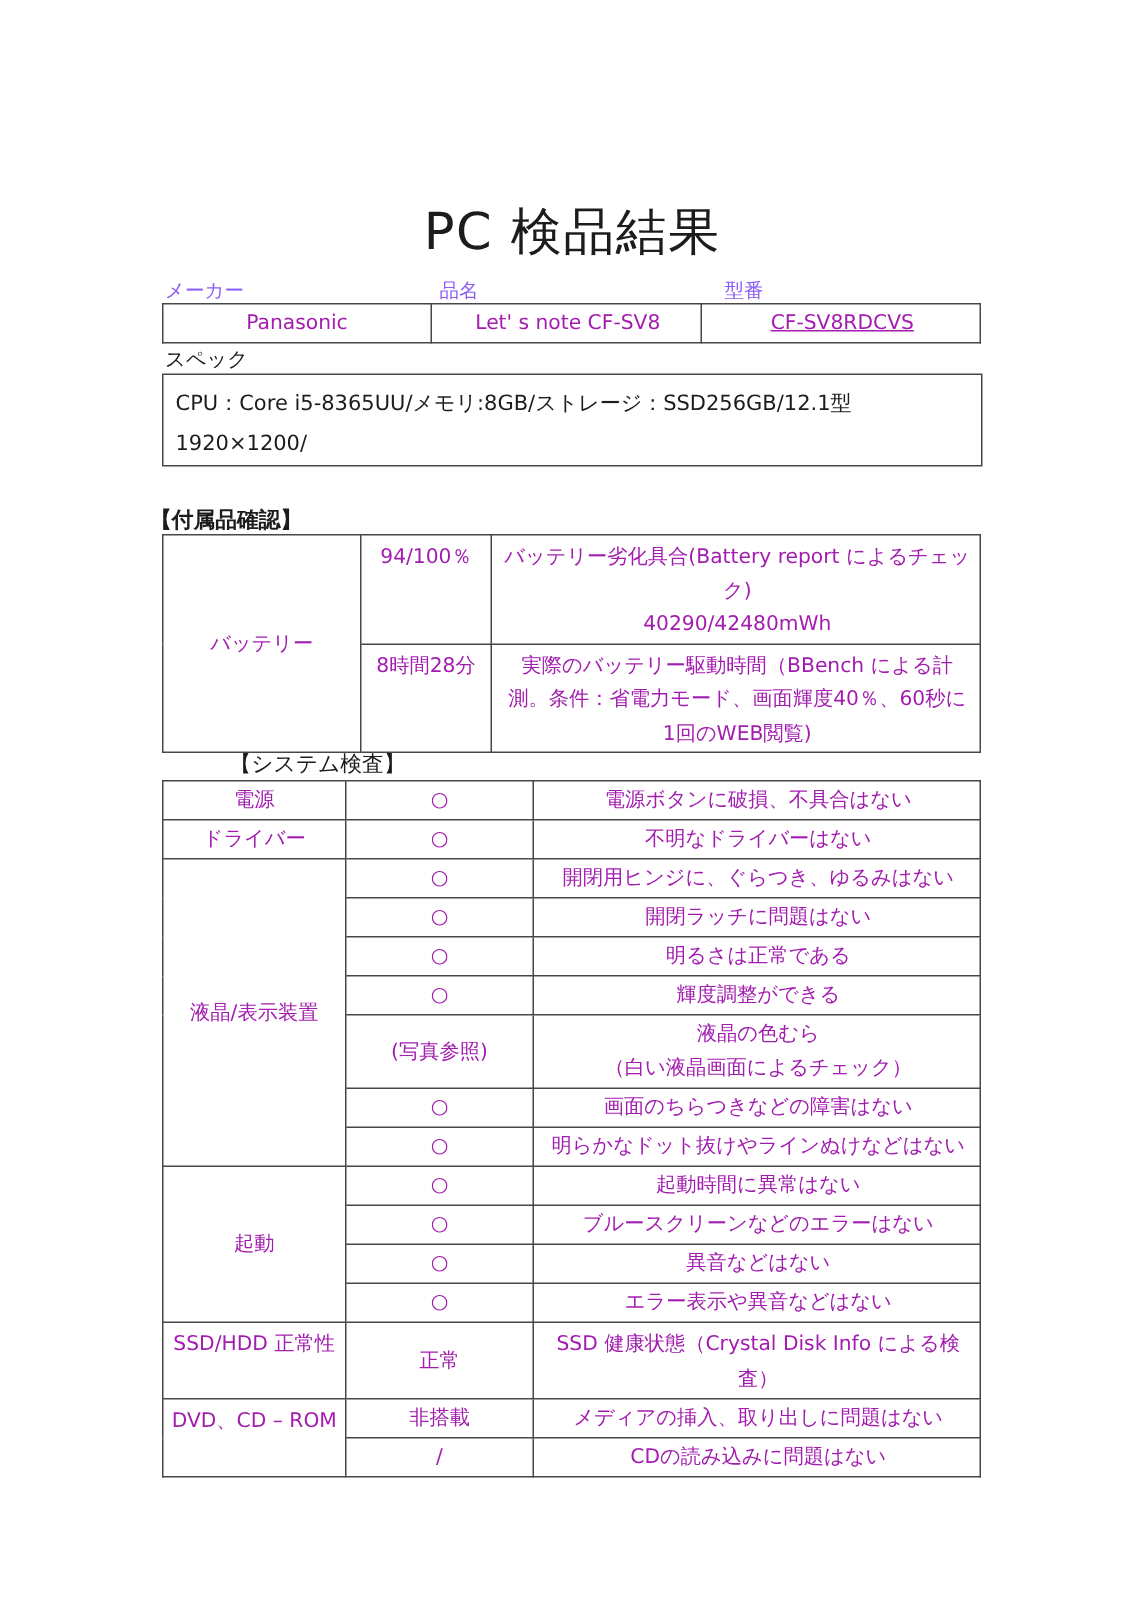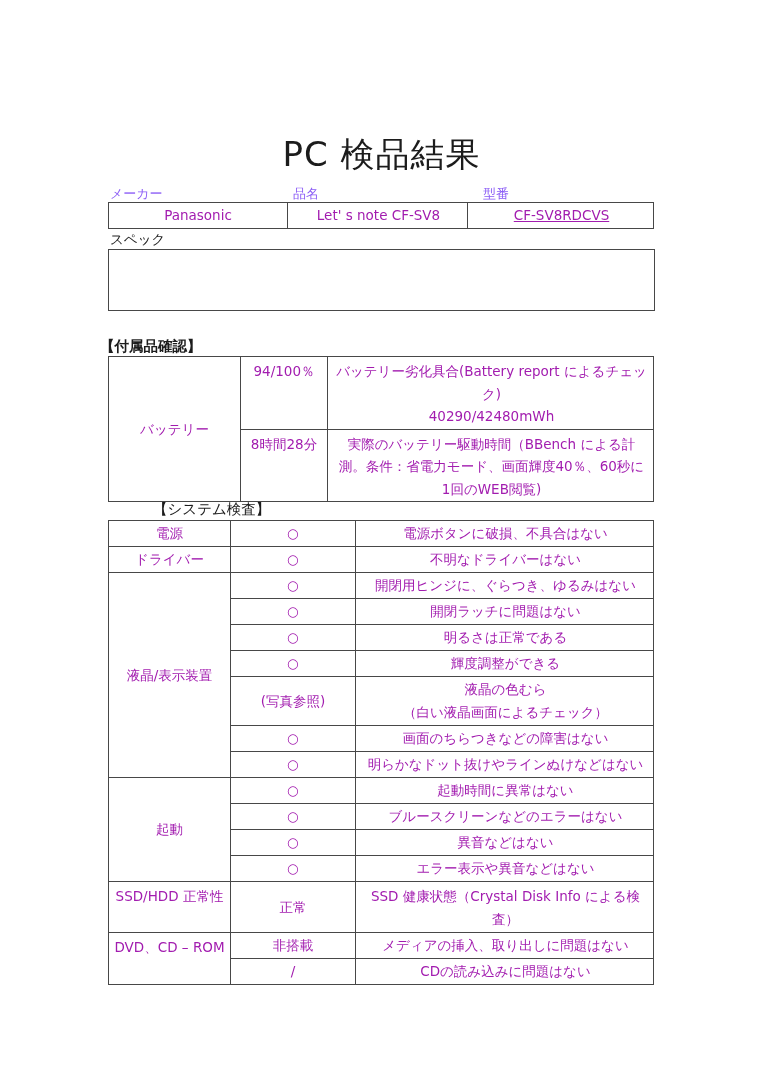--- a/index.html
+++ b/index.html
@@ -72,20 +72,21 @@
         <tr>
       <td class="c">Panasonic</td>
       <td class="l">Let' s  note CF-SV8</td>
       <td class="l u">CF-SV8RDCVS</td>
     </tr>
   </tbody>
     </table>
 
   <div class="spec-label">スペック</div>
   <div class="spec-box">
+    <span class="block">CPU：Core i5-8365UU/メモリ:8GB/ストレージ：SSD256GB/12.1型 1920×1200/</span>
   </div>
 
   <div class="section-heading heading-accessory">【付属品確認】</div>
 
   <table class="battery-table">
     <colgroup>
         <col style="width:132px">
         <col style="width:87px">
         <col style="width:326px">
       </colgroup>

